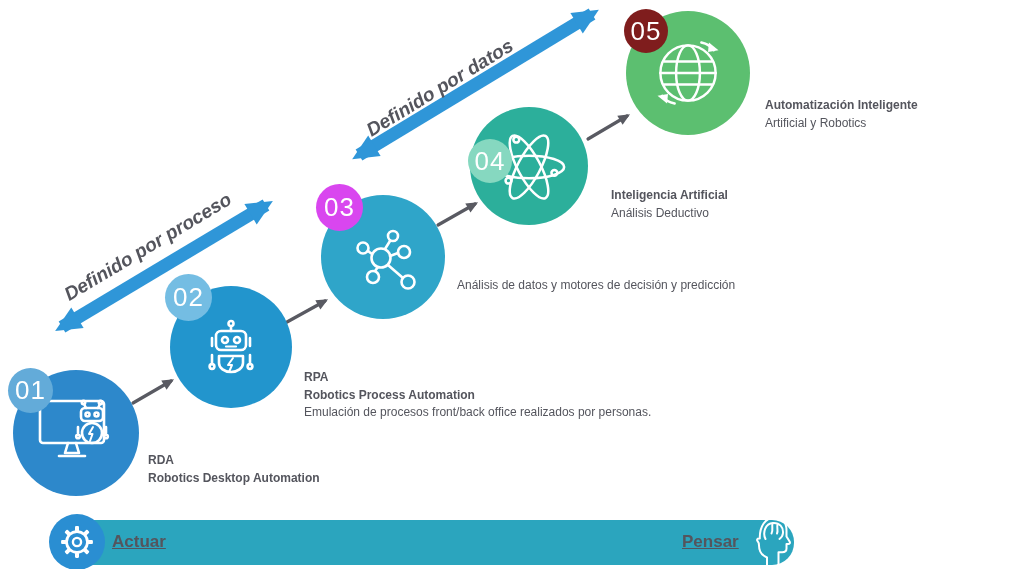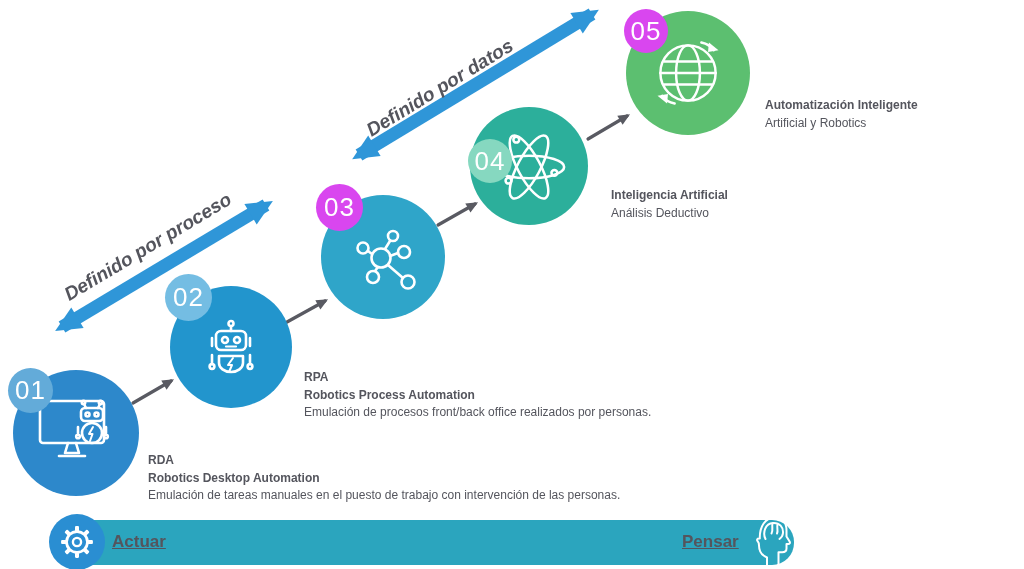--- a/index.html
+++ b/index.html
@@ -109,21 +109,20 @@
         <circle cx="44" cy="40.5" r="1.8"></circle>
           <circle cx="72" cy="40.5" r="1.8"></circle>
       </g>
     </svg>
     <div class="badge b1" style="background: rgb(99, 171, 217);">
         <span>01</span>
       </div>
     <div class="txt t1">
       <div class="tt">RDA</div>
       <div class="tt">Robotics Desktop Automation</div>
-      <div class="td">Emulación de tareas manuales en el puesto de trabajo con intervención de las personas.</div>
     </div>
   </div>
 
   <div>
     <div class="circle c2" style="background: rgb(34, 149, 205);"></div>
     <svg class="icon i2" viewBox="0 0 62 62">
       <g class="wicon">
         <circle cx="31" cy="5.5" r="2.5"></circle>
         <path d="M31,8.5 v4.5"></path>
         <rect x="16" y="13" width="30" height="19" rx="5"></rect>
@@ -162,20 +161,21 @@
         <path d="M22,29 L18,26"></path>
         <path d="M40,31 L48,28"></path>
         <path d="M28,42 L25,46"></path>
         <path d="M38,40 L53,53"></path>
       </g>
     </svg>
     <div class="badge b3" style="background: #d946ef;">
         <span>03</span>
       </div>
     <div class="txt t3">
+      <div class="td">Análisis de datos y motores de decisión y predicción</div>
     </div>
   </div>
 
   <div>
     <div class="circle c4" style="background: rgb(44, 175, 155);"></div>
     <svg class="icon i4" viewBox="0 0 84 84">
       <g class="wicon" stroke-width="2.3">
         <ellipse cx="42" cy="42" rx="36" ry="11.5"></ellipse>
         <ellipse cx="42" cy="42" rx="36" ry="11.5" transform="rotate(62 42 42)"></ellipse>
         <ellipse cx="42" cy="42" rx="36" ry="11.5" transform="rotate(-62 42 42)"></ellipse>
@@ -201,21 +201,21 @@
         <ellipse cx="42" cy="42" rx="12.5" ry="29"></ellipse>
         <path d="M17,30 H67 M13,42 H71 M17,54 H67"></path>
         <path d="M56,10 q9,2 13,8"></path>
         <path d="M28,74 q-9,-2 -13,-8"></path>
       </g>
       <g fill="#fff" stroke="none">
         <path d="M74,18 L64,10 L63,20 Z"></path>
         <path d="M10,66 L20,74 L21,64 Z"></path>
       </g>
     </svg>
-    <div class="badge b5" style="background: #d946ef;">
+    <div class="badge b5" style="background: #7f1d1d;">
         <span>05</span>
       </div>
     <div class="txt t5">
       <div class="tt">Automatización Inteligente</div>
       <div class="td">Artificial y Robotics</div>
     </div>
   </div>
 
   <div class="bar"></div>
   <div class="gearc">

